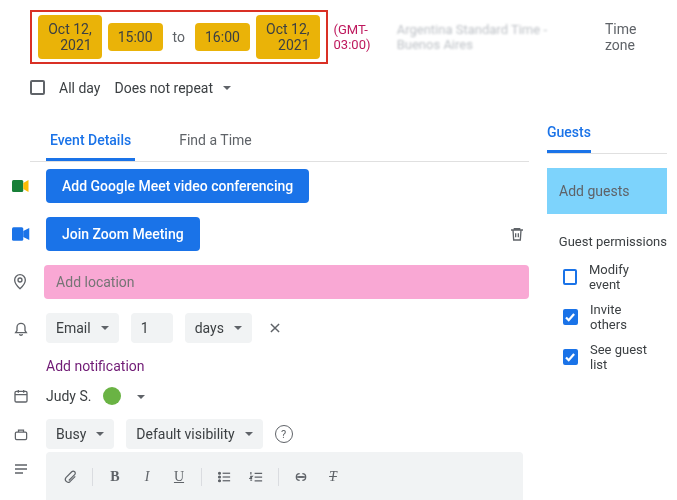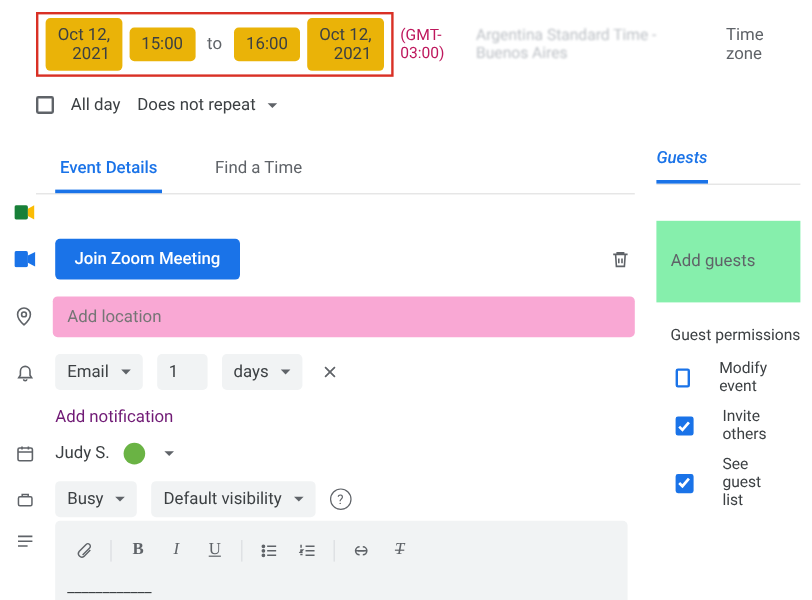--- a/index.html
+++ b/index.html
@@ -42,25 +42,25 @@
 .caret::after { content: ""; display: inline-block; border-top: 4px solid #5f6368; border-left: 4px solid transparent; border-right: 4px solid transparent; margin-left: 4px; vertical-align: middle; }
 
 .help-circ { width: 18px; height: 18px; border: 1.5px solid #5f6368; border-radius: 50%; display: inline-flex; align-items: center; justify-content: center; font-size: 11px; color: #5f6368; }
 
 .desc-box { margin-left: 38px; margin-right: 6px; background: #f1f3f4; border-radius: 4px; padding: 8px 10px; }
 .toolbar { display: flex; align-items: center; gap: 4px; padding: 4px 0 8px 0; color: #5f6368; }
 .tbtn { width: 28px; height: 26px; display: flex; align-items: center; justify-content: center; cursor: pointer; border-radius: 4px; font-family: serif; }
 .tdiv { width: 1px; height: 18px; background: #dadce0; margin: 0 4px; }
 .desc-body { font-size: 13px; color: #3c4043; line-height: 1.6; }
 
-.guests-hdr { color: #1a73e8; font-weight: 500; padding: 18px 0 10px 0; border-bottom: 3px solid #1a73e8; display: inline-block; margin-bottom: 0; font-style: italic; }
+.guests-hdr { color: #1a73e8; font-weight: 500; padding: 18px 0 10px 0; border-bottom: 3px solid #1a73e8; display: inline-block; margin-bottom: 0; }
 .ghdr-wrap { border-bottom: 1px solid #e0e0e0; }
-.guest-inp { background: #86efac; padding: 26px 12px; margin-top: 30px; color: #5f6368; border-radius: 0; }
+.guest-inp { background: #7dd3fc; padding: 15px 12px; margin-top: 14px; color: #5f6368; border-radius: 0; }
 .perm-title { font-size: 13px; color: #3c4043; margin-top: 20px; margin-bottom: 8px; text-align: right; }
-.perm-row { display: flex; align-items: center; gap: 24px; font-size: 13px; padding: 5px 16px; }
+.perm-row { display: flex; align-items: center; gap: 12px; font-size: 13px; padding: 5px 16px; }
 .perm-row .check { width: 16px; height: 16px; }
 
 svg { display: block; }
 </style>
 </head>
 <body>
 
 <div class="container">
 
   <div class="datetime-row">
@@ -90,20 +90,21 @@
         <div class="tab">Find a Time</div>
       </div>
 
       <div class="row">
         <div class="icon-slot">
           <svg width="18" height="16" viewBox="0 0 24 20">
               <rect x="0" y="2" width="15" height="16" rx="2" fill="#188038"></rect>
               <path d="M15 6 L22 2 L22 18 L15 14 Z" fill="#fbbc04"></path>
             </svg>
         </div>
+        <button class="btn-p">Add Google Meet video conferencing</button>
       </div>
 
       <div class="row">
         <div class="icon-slot">
           <svg width="18" height="14" viewBox="0 0 24 18">
               <rect x="0" y="0" width="15" height="18" rx="2" fill="#1a73e8"></rect>
               <path d="M15 5 L23 1 L23 17 L15 13 Z" fill="#1a73e8"></path>
             </svg>
         </div>
         <button class="btn-p">Join Zoom Meeting</button>

